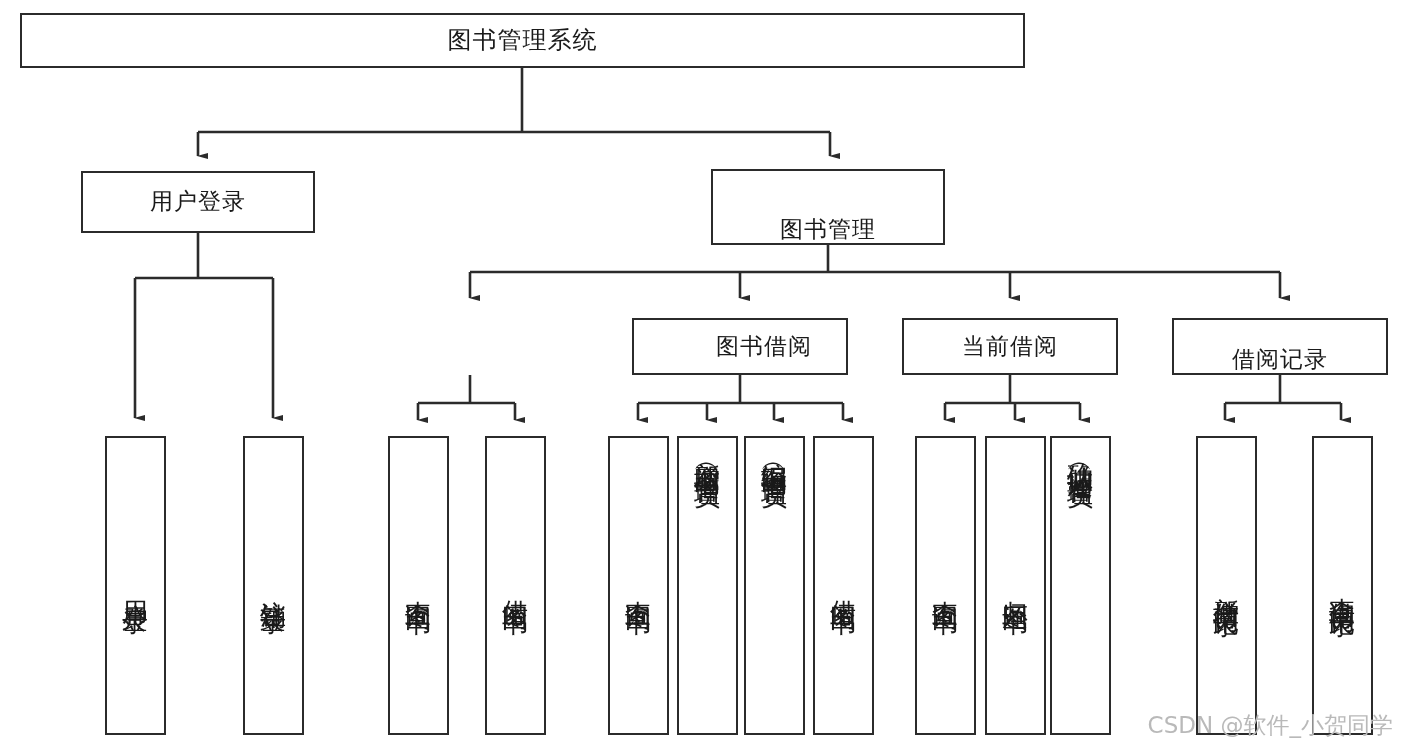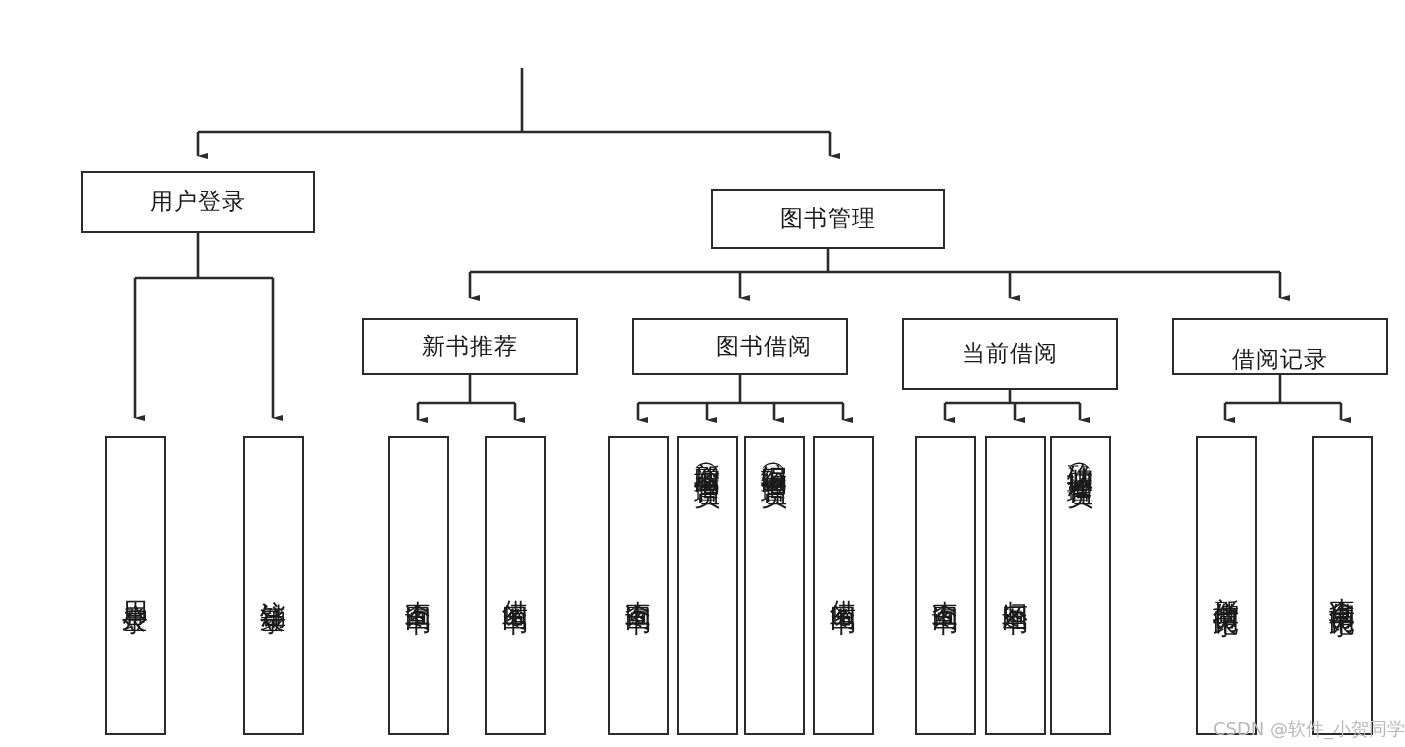--- a/index.html
+++ b/index.html
@@ -62,23 +62,23 @@
     line-height: 1;
     white-space: nowrap;
     max-height: 100%;
   }
   .node.v.centered {
     align-items: center;
     padding-top: 0;
   }
   #watermark {
     position: absolute;
-    right: 0;
+    right: 12px;
     bottom: 6px;
-    font-size: 18px;
+    font-size: 23px;
     color: #b9b9b9;
     z-index: 5;
     white-space: nowrap;
     font-family: "DejaVu Sans", "Liberation Sans", sans-serif;
   }
 </style>
 </head>
 <body>
 
 <div id="canvas">
@@ -126,35 +126,35 @@
       <path d="M1015,403 L1015,420" marker-end="url(#arw)"></path>
       <path d="M1080,403 L1080,420" marker-end="url(#arw)"></path>
 
       <path d="M1280,375 L1280,403"></path>
       <path d="M1225,403 L1341,403"></path>
       <path d="M1225,403 L1225,420" marker-end="url(#arw)"></path>
       <path d="M1341,403 L1341,420" marker-end="url(#arw)"></path>
     </g>
   </svg>
 
+  <div class="node h root" style="left:20px; top:13px; width:1005px; height:55px;">
+    <span class="label">图书管理系统</span>
+  </div>
 
   <div class="node h" style="left:81px; top:171px; width:234px; height:62px;">
     <span class="label">用户登录</span>
   </div>
-  <div class="node h" style="left:711px; top:189px; width:234px; height:60px;">
+  <div class="node h" style="left:711px; top:169px; width:234px; height:76px;align-items:flex-end;">
     <span class="label">图书管理</span>
   </div>
 
-  <div class="node h" style="left:362px; top:318px; width:216px; height:57px;">
-    <span class="label">新书推荐</span>
-  </div>
   <div class="node h" style="left:632px; top:318px; width:216px; height:57px;padding-left:48px;">
     <span class="label">图书借阅</span>
   </div>
-  <div class="node h" style="left:902px; top:318px; width:216px; height:72px;">
+  <div class="node h" style="left:902px; top:318px; width:216px; height:57px;">
     <span class="label">当前借阅</span>
   </div>
   <div class="node h" style="left:1172px; top:318px; width:216px; height:57px;align-items:flex-end;">
     <span class="label">借阅记录</span>
   </div>
 
   <div class="node v centered" style="left:105px; top:436px; width:61px; height:299px;">
     <span class="label">用户登录</span>
   </div>
   <div class="node v centered" style="left:243px; top:436px; width:61px; height:299px;">

